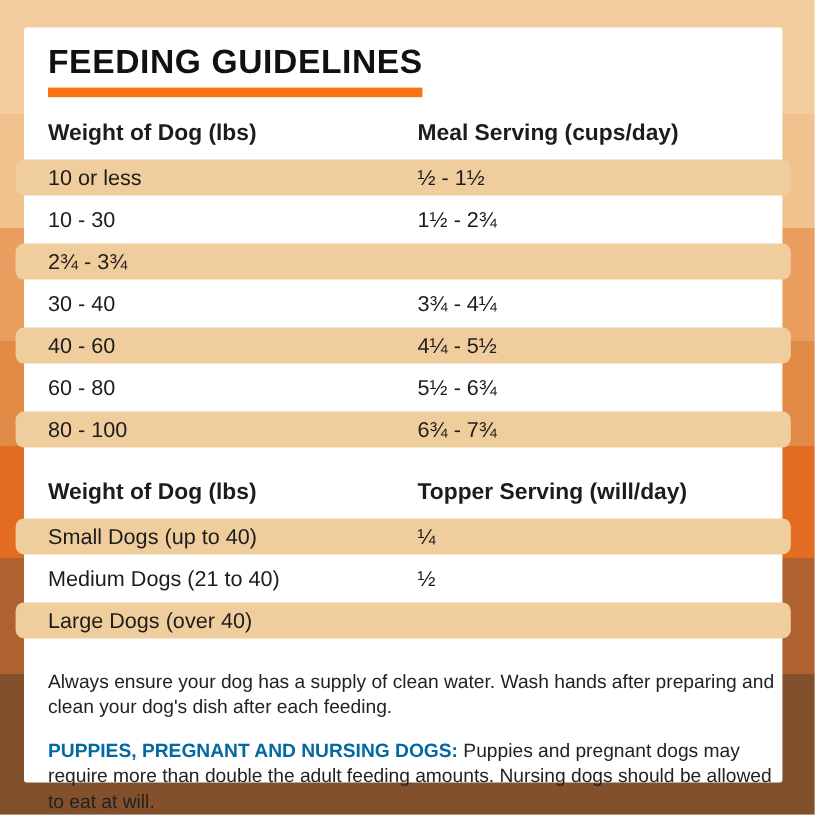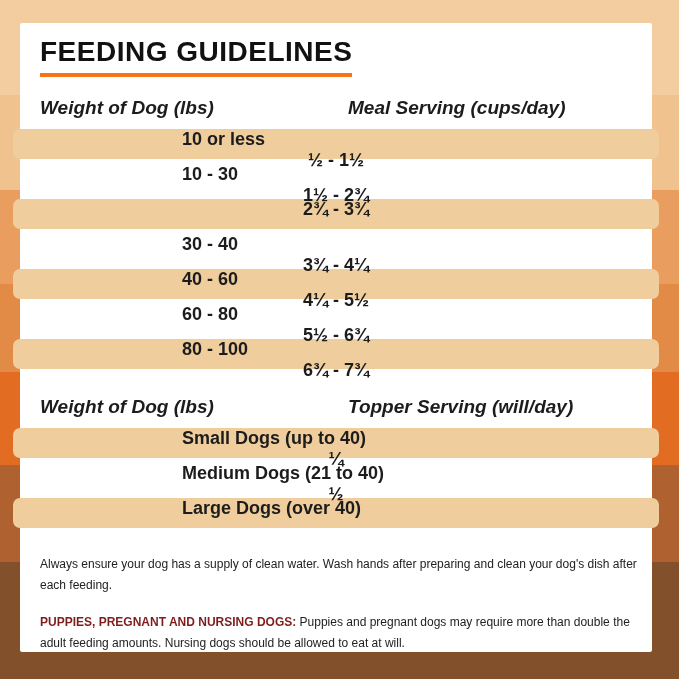--- a/index.html
+++ b/index.html
@@ -24,43 +24,43 @@
       var(--stripe7) 562px,var(--stripe7) 679px);
   }
   .card{
     position:absolute;left:20px;top:23px;width:632px;height:629px;
     background:var(--card);border-radius:2px;
     padding:15px 20px 0 20px;box-sizing:border-box;
   }
   h1.title{
     display:inline-block;margin:0;font-size:28px;line-height:1;
     font-weight:900;letter-spacing:.5px;color:#111;
-    border-bottom:4px solid #f97316;padding-bottom:7px;
+    border-bottom:8px solid #f97316;padding-bottom:7px;
   }
   .thead{
     display:flex;margin-top:21px;margin-bottom:11px;
-    font-size:19px;font-weight:bold;line-height:20px;font-style:italic;
+    font-size:19px;font-weight:bold;line-height:20px;
   }
   .thead.second{margin-top:28px;}
   .c1{width:308px;flex:none;}
   .c2{flex:1;}
   .row{
     height:30px;display:flex;align-items:center;
-    font-size:18px;font-weight:bold;margin-bottom:5px;flex-direction:column;
+    font-size:18px;font-weight:normal;margin-bottom:5px;
   }
   .row.tan{
     background:var(--pill);border-radius:7px;
     margin-left:-27px;margin-right:-27px;padding:0 27px;
   }
   .notes{margin-top:26px;margin-right:-20px;}
   .notes p{
-    margin:16px 0 13px 0;font-size:12px;line-height:21px;
+    margin:16px 0 13px 0;font-size:16px;line-height:21px;
     font-weight:normal;color:#222;
   }
-  .notes .lead{font-weight:bold;color:#7f1d1d;}
+  .notes .lead{font-weight:bold;color:#0369a1;}
 </style>
 </head>
 <body>
 
 <div class="bg"></div>
 
 <div class="card">
 
   <h1 class="title">FEEDING GUIDELINES</h1>
 

